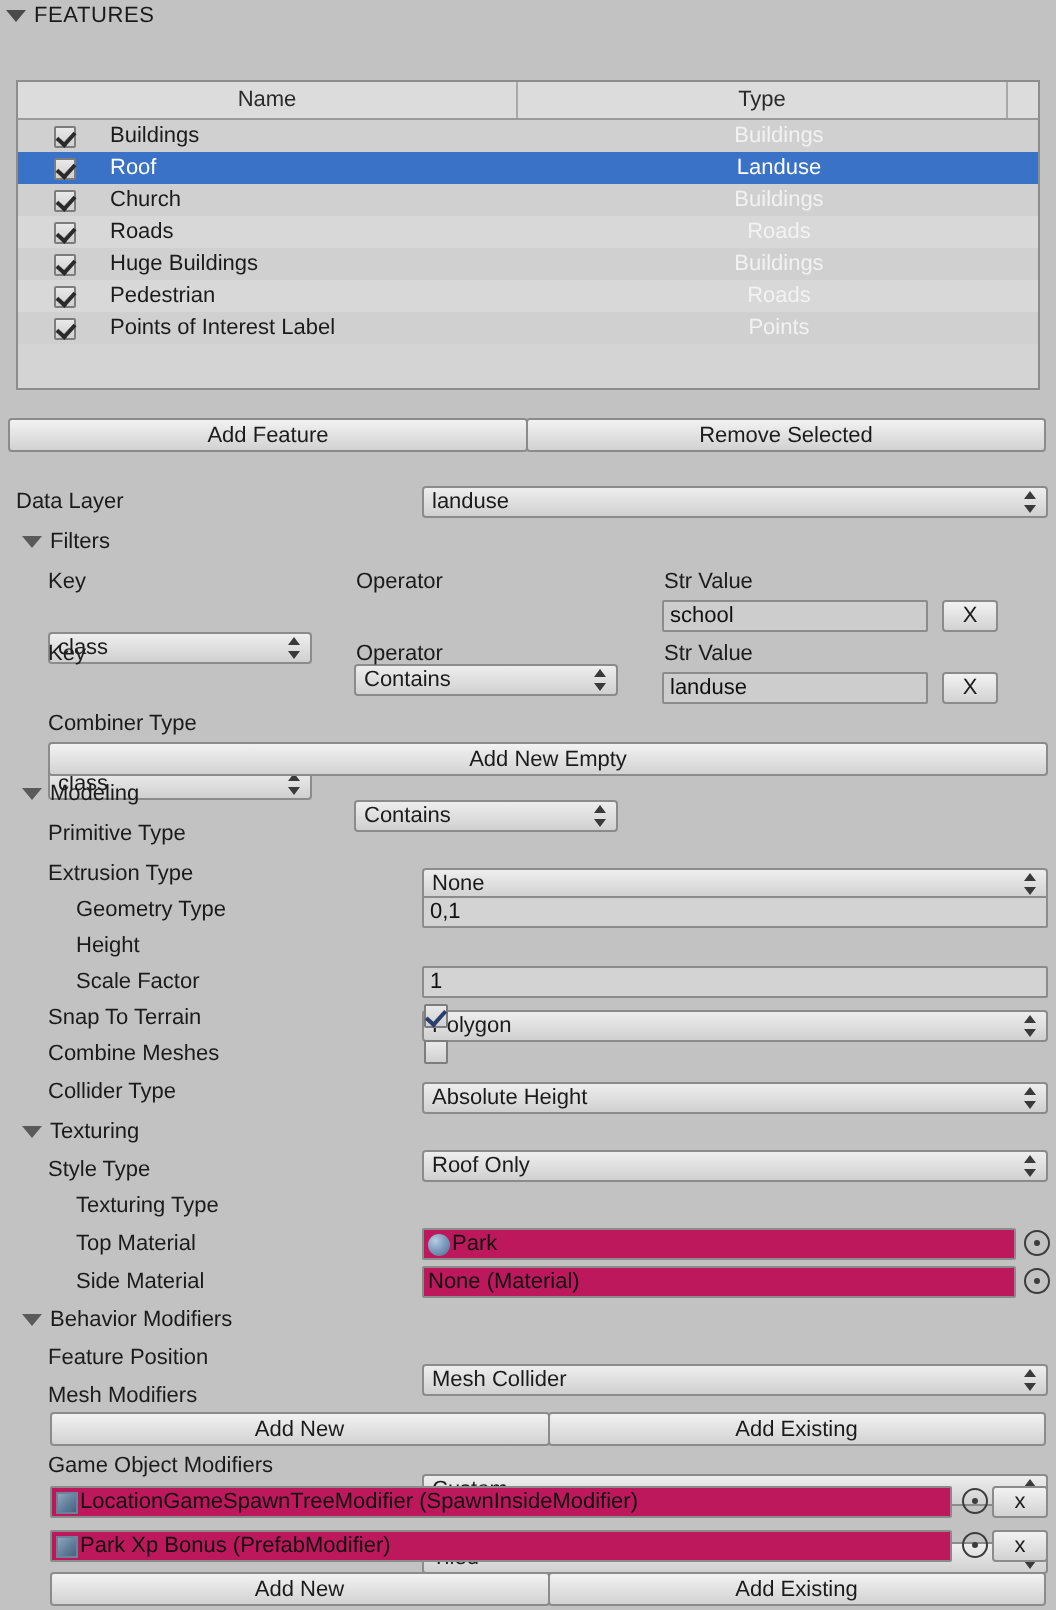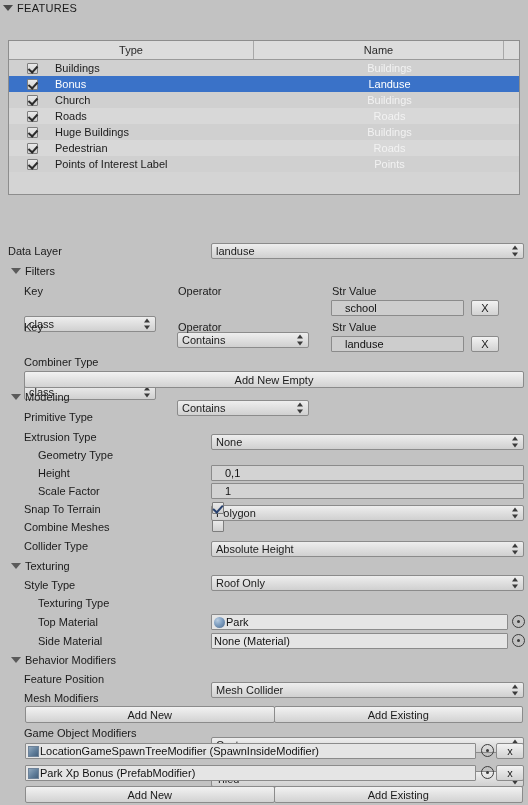--- a/index.html
+++ b/index.html
@@ -224,21 +224,21 @@
     border-top: 4px solid #3a3a3a;
   }
 
   .textfield {
     background: #cdcdcd;
     border: 1px solid #8b8b8b;
     border-radius: 1px;
     font-size: 11px;
     color: #111111;
     line-height: 14px;
-    padding-left: 13px;
+    padding-left: 3px;
     white-space: nowrap;
     overflow: hidden;
   }
   .textfield.light { background: #d3d3d3; }
 
   .xbtn {
     position: absolute;
     width: 28px;
     height: 16px;
     line-height: 15px;
@@ -267,21 +267,21 @@
     width: 4px; height: 8px;
     border: solid #27406e;
     border-width: 0 2px 2px 0;
     transform: rotate(42deg);
   }
 
   
   .objfield {
     position: absolute;
     height: 16px;
-    background: #e5e5e5;
+    background: #be185d;
     border: 1px solid #8b8b8b;
     border-radius: 1px;
     box-sizing: border-box;
     display: flex;
     align-items: center;
     font-size: 11px;
     color: #111111;
     padding-left: 2px;
     overflow: hidden;
     white-space: nowrap;
@@ -327,37 +327,37 @@
 
   <div class="section-header" style="position:absolute;left:0;top:0;">
     <span class="tri tri-dark"></span>
     <span class="features-title">FEATURES</span>
   </div>
 
   <div class="subhead" style="position:absolute;left:0;top:36px;">Map Features</div>
 
   <div class="table-wrap">
     <div class="table-head">
+      <div class="th name">Name</div>
       <div class="th type">Type</div>
-      <div class="th name">Name</div>
       <div class="th pad"></div>
     </div>
     <div class="table-body" id="table-body">
         <div class="trow odd">
           <div class="cb-cell">
             <div class="checkbox checked"></div>
           </div>
           <div class="cell-name">Buildings</div>
           <div class="cell-type">Buildings</div>
         </div>
         <div class="trow selected">
           <div class="cb-cell">
             <div class="checkbox checked"></div>
           </div>
-          <div class="cell-name">Bonus</div>
+          <div class="cell-name">Roof</div>
           <div class="cell-type">Landuse</div>
         </div>
         <div class="trow odd">
           <div class="cb-cell">
             <div class="checkbox checked"></div>
           </div>
           <div class="cell-name">Church</div>
           <div class="cell-type">Buildings</div>
         </div>
         <div class="trow even">
@@ -384,20 +384,24 @@
         <div class="trow odd">
           <div class="cb-cell">
             <div class="checkbox checked"></div>
           </div>
           <div class="cell-name">Points of Interest Label</div>
           <div class="cell-type">Points</div>
         </div>
       </div>
   </div>
 
+  <div class="btn-pair" style="top:209px;">
+    <div class="btn">Add Feature</div>
+    <div class="btn">Remove Selected</div>
+  </div>
 
   <div class="row" style="top:242px;">
     <span class="label lbl-i0">Data Layer</span>
   </div>
   <div class="field dropdown" style="left:211px;top:243px;width:313px;">
     <span>landuse</span>
     <span class="arrows"></span>
   </div>
 
   <div class="section-header" style="position:absolute;left:8px;top:263px;">
@@ -472,21 +476,21 @@
     <span class="label lbl-i2">Geometry Type</span>
   </div>
   <div class="field dropdown" style="left:211px;top:447px;width:313px;">
     <span>Roof Only</span>
     <span class="arrows"></span>
   </div>
 
   <div class="row" style="top:464px;">
     <span class="label lbl-i2">Height</span>
   </div>
-  <div class="field textfield light" style="left:211px;top:465px;width:313px;">0,1</div>
+  <div class="field textfield light" style="left:211px;top:448px;width:313px;">0,1</div>
 
   <div class="row" style="top:482px;">
     <span class="label lbl-i2">Scale Factor</span>
   </div>
   <div class="field textfield light" style="left:211px;top:483px;width:313px;">1</div>
 
   <div class="row" style="top:500px;">
     <span class="label lbl-i1">Snap To Terrain</span>
   </div>
   <div class="cb-field checked" style="left:212px;top:502px;"></div>

